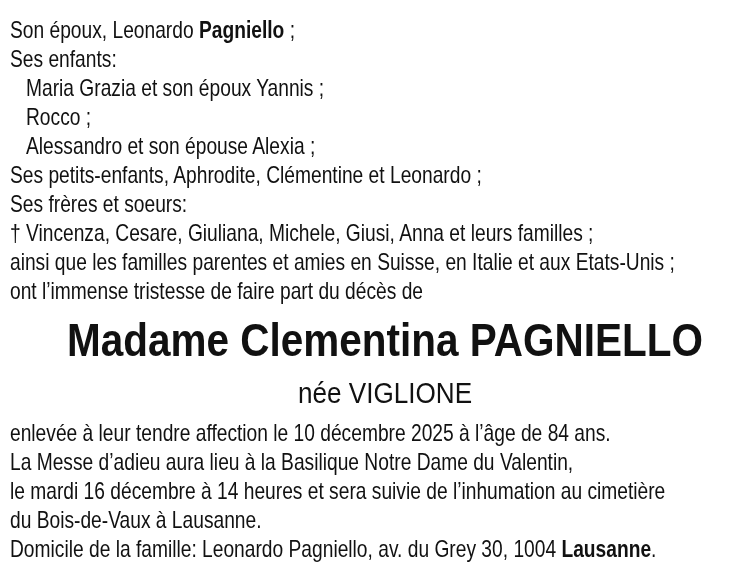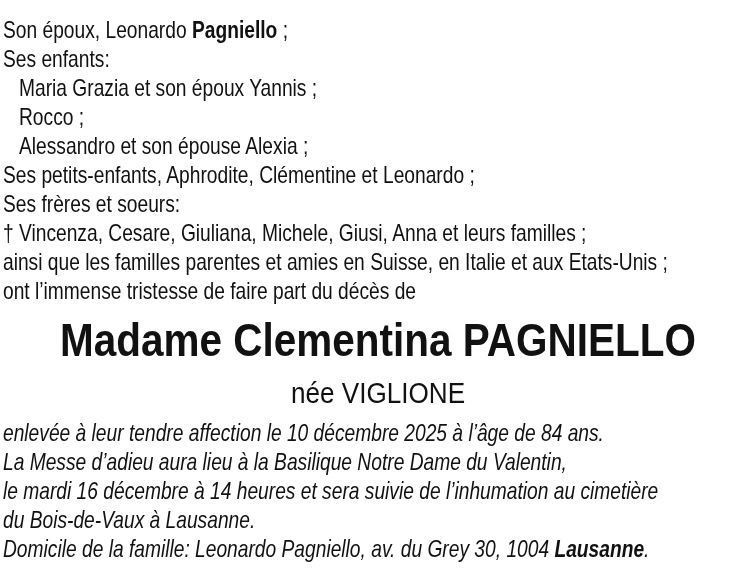--- a/index.html
+++ b/index.html
@@ -5,21 +5,21 @@
   * { margin: 0; padding: 0; box-sizing: border-box; }
   html, body {
     width: 756px;
     height: 577px;
     background: #ffffff;
     overflow: hidden;
   }
   .notice {
     width: 756px;
     height: 577px;
-    padding: 15px 0 0 3px;
+    padding: 15px 0 0 10px;
     font-family: "Liberation Sans", sans-serif;
     color: #111111;
     background: #ffffff;
   }
   
   .bline {
     font-size: 24px;
     line-height: 29px;
     font-weight: 400;
     white-space: nowrap;
@@ -43,21 +43,21 @@
     width: 750px;
     margin-top: 9px;
     font-size: 29px;
     line-height: 36px;
     font-weight: 400;
     text-align: center;
     white-space: nowrap;
     transform: scaleX(0.90);
     transform-origin: 50% 50%;
   }
-  .section2 { margin-top: 7px; font-style: italic; }
+  .section2 { margin-top: 7px; }
 </style>
 </head>
 <body>
 
 <div class="notice">
 
   <div class="bline"><span>Son époux, Leonardo </span><span class="bold">Pagniello</span><span> ;</span></div>
 
   <div class="bline">Ses enfants:</div>
 

